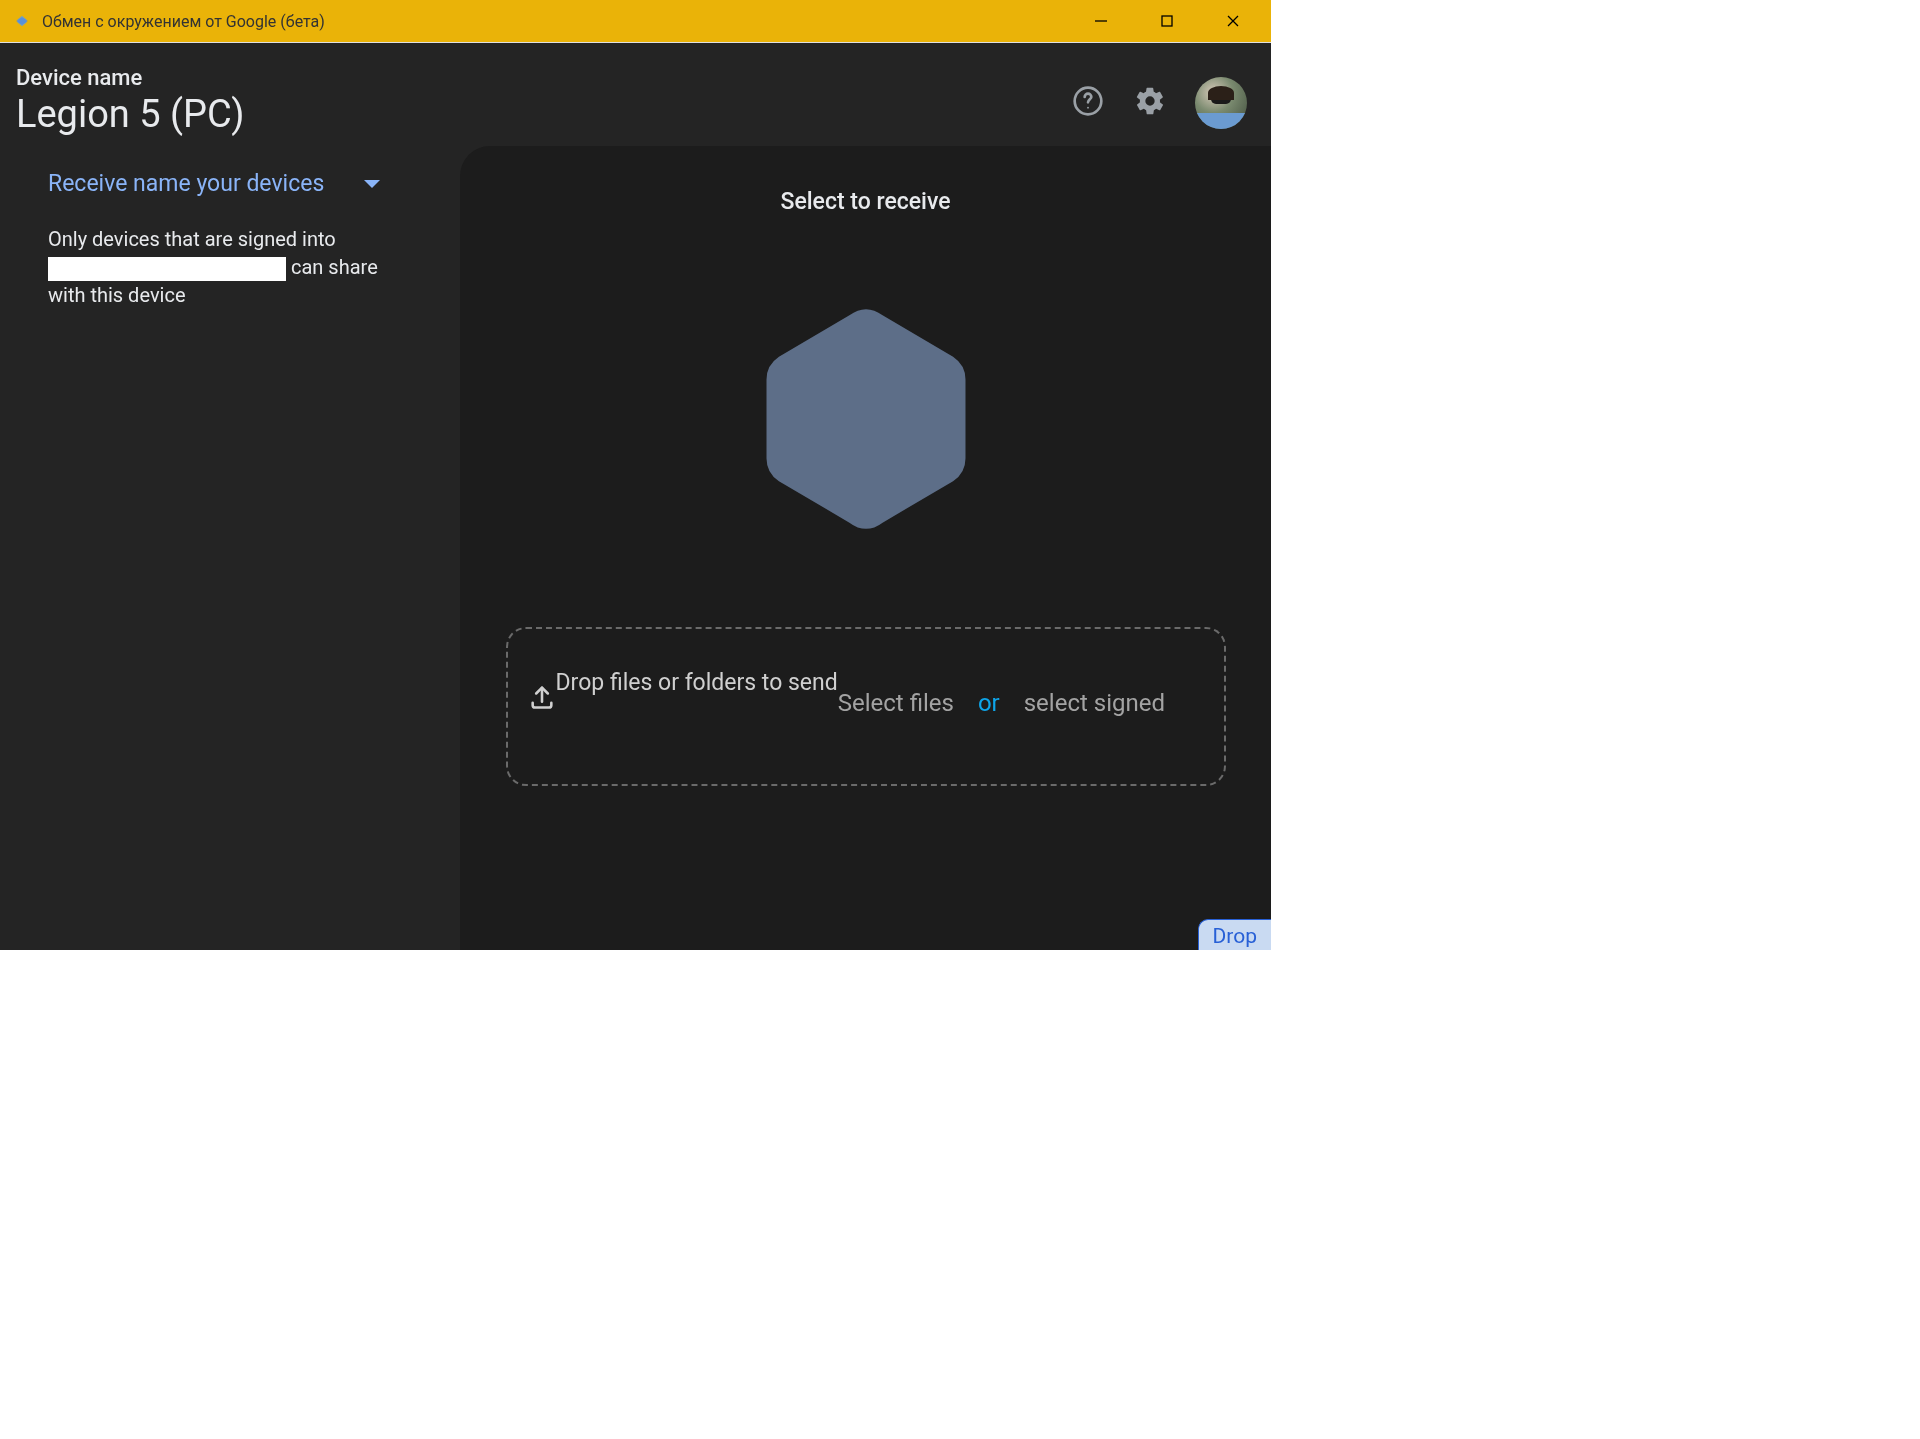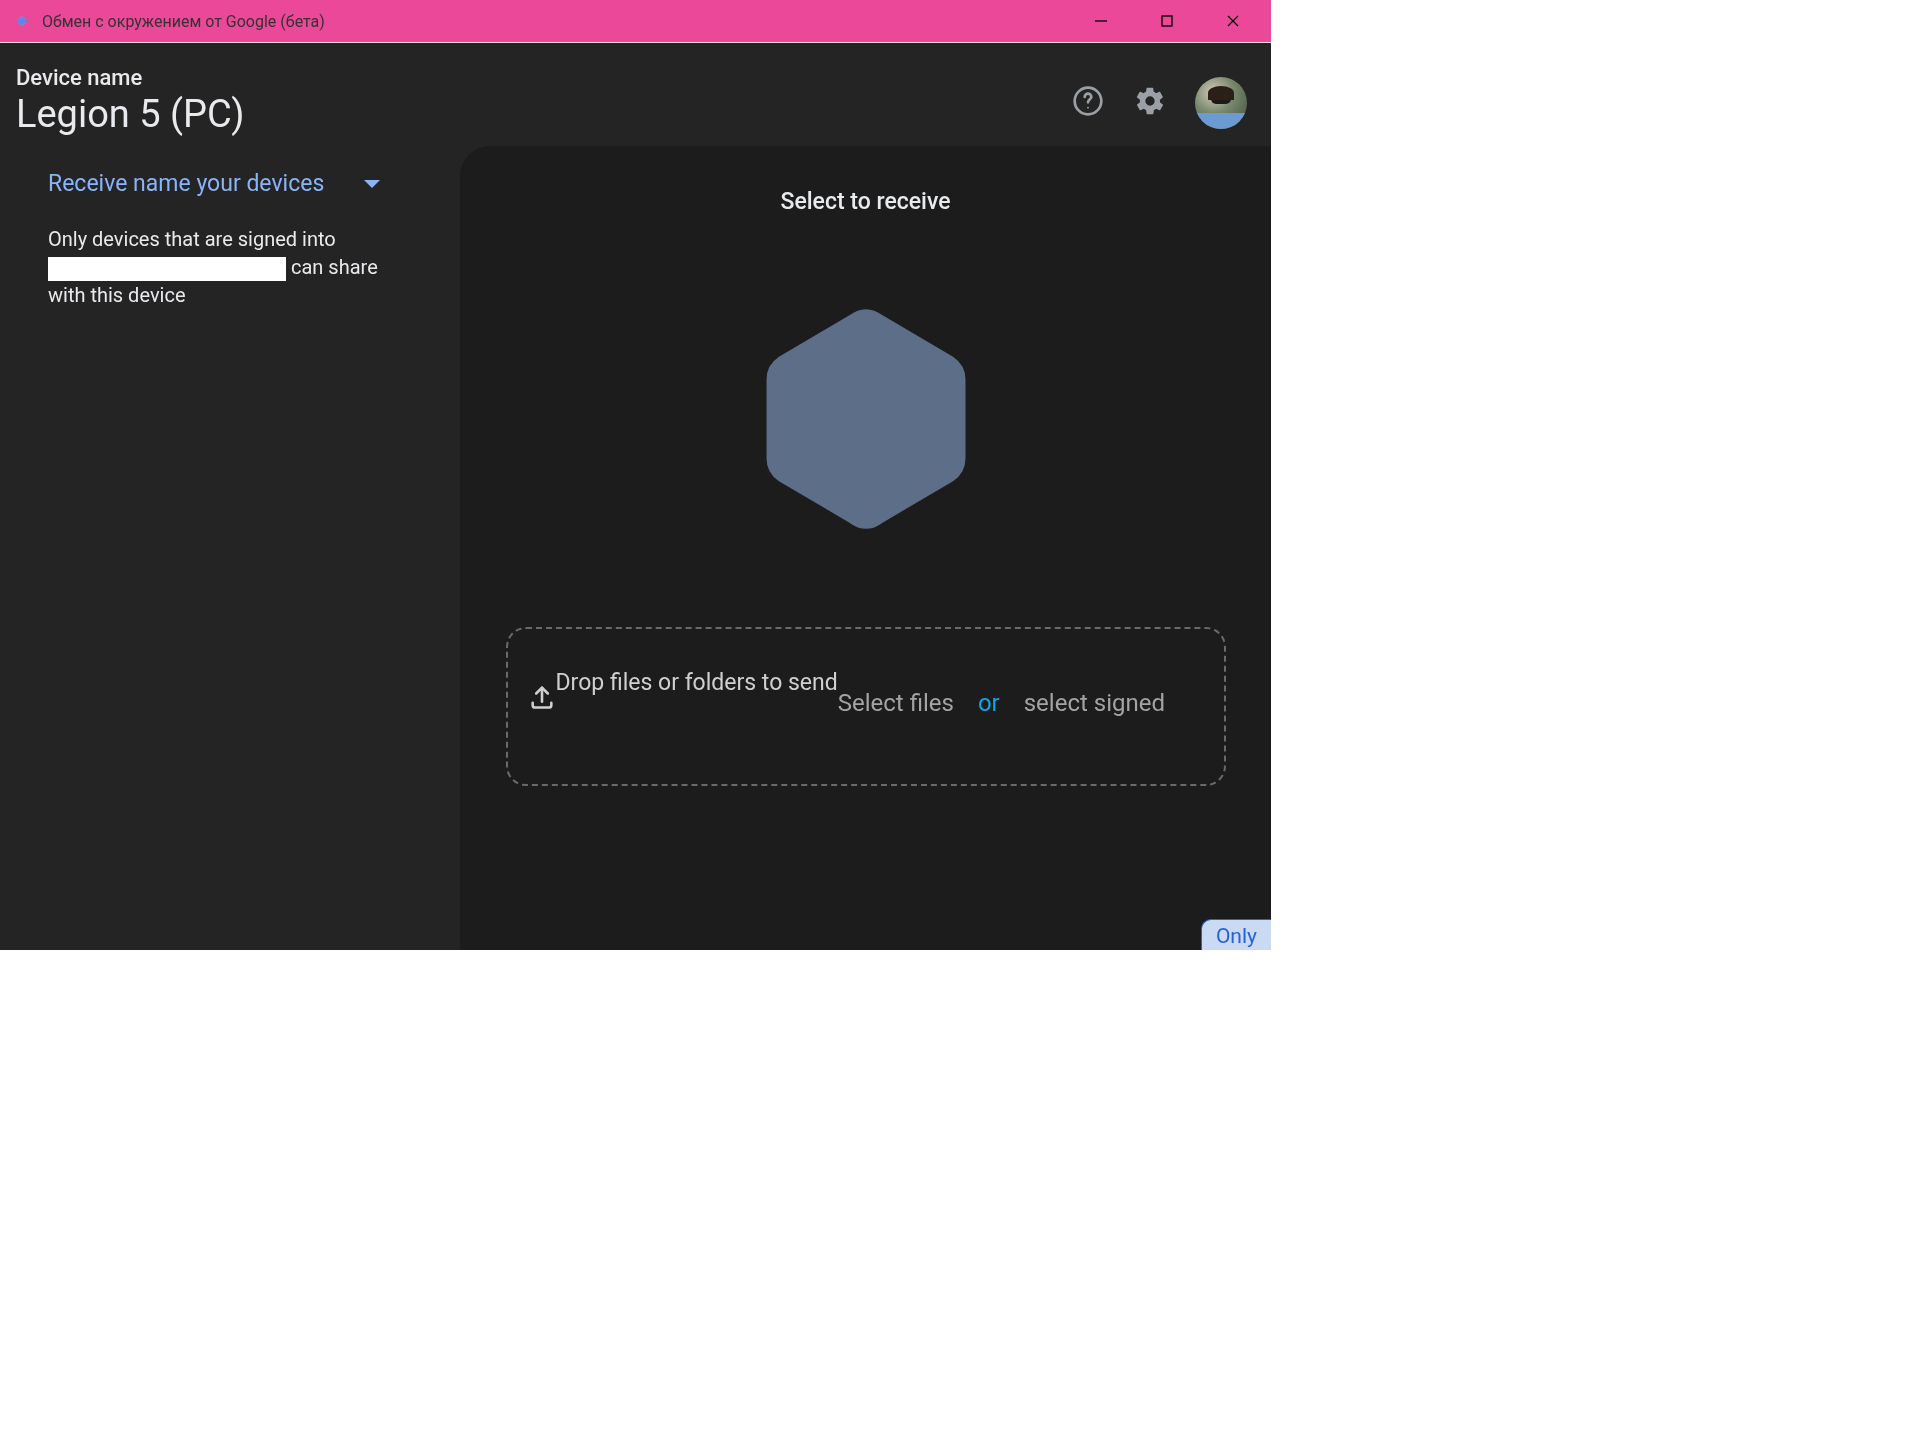--- a/index.html
+++ b/index.html
@@ -17,21 +17,21 @@
     .window {
       width: 1271px;
       height: 950px;
       background: #fff;
       display: flex;
       flex-direction: column;
       position: relative;
     }
     .titlebar {
       height: 43px;
-      background: #ec4899;
+      background: #eab308;
       display: flex;
       align-items: center;
       padding: 0 12px;
       border-bottom: 1px solid #e0e0e0;
     }
     .titlebar-icon {
       width: 20px;
       height: 20px;
       margin-right: 10px;
       display: flex;
@@ -376,20 +376,20 @@
               </svg>
           </div>
           <div class="drop-text">Drop files or folders to send</div>
           <div class="select-row">
             <span class="select-link">Select files</span>
             <span class="or-text">or</span>
             <span class="select-link">select signed</span>
           </div>
         </div>
 
-        <div class="beta-badge">Only</div>
+        <div class="beta-badge">Drop</div>
       </div>
     </div>
   </div>
 </div>
 
 <div class="filler"></div>
 <div class="filler-bottom"></div>
 
 </body></html>

